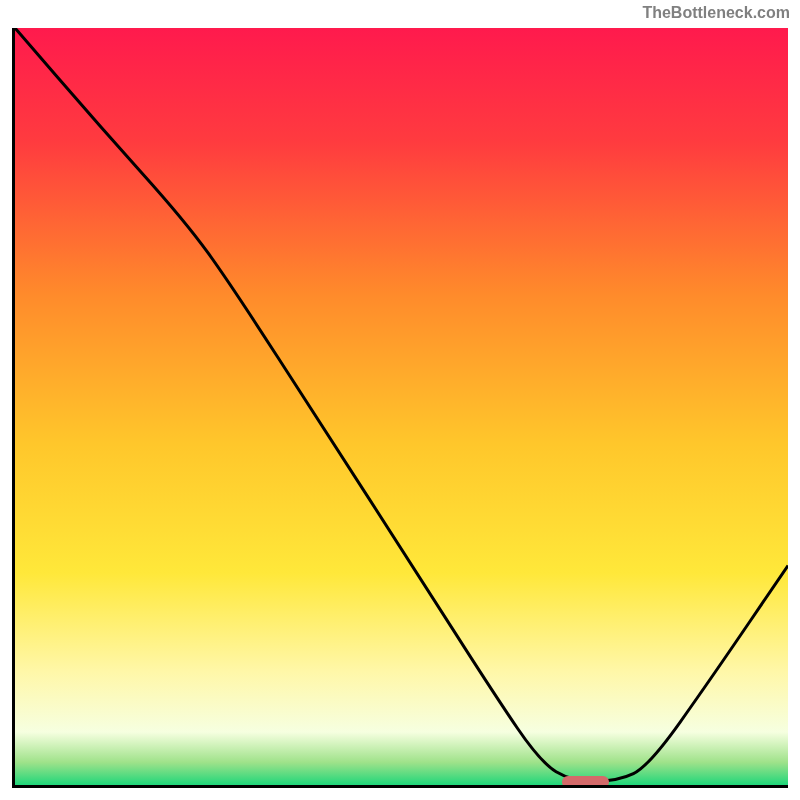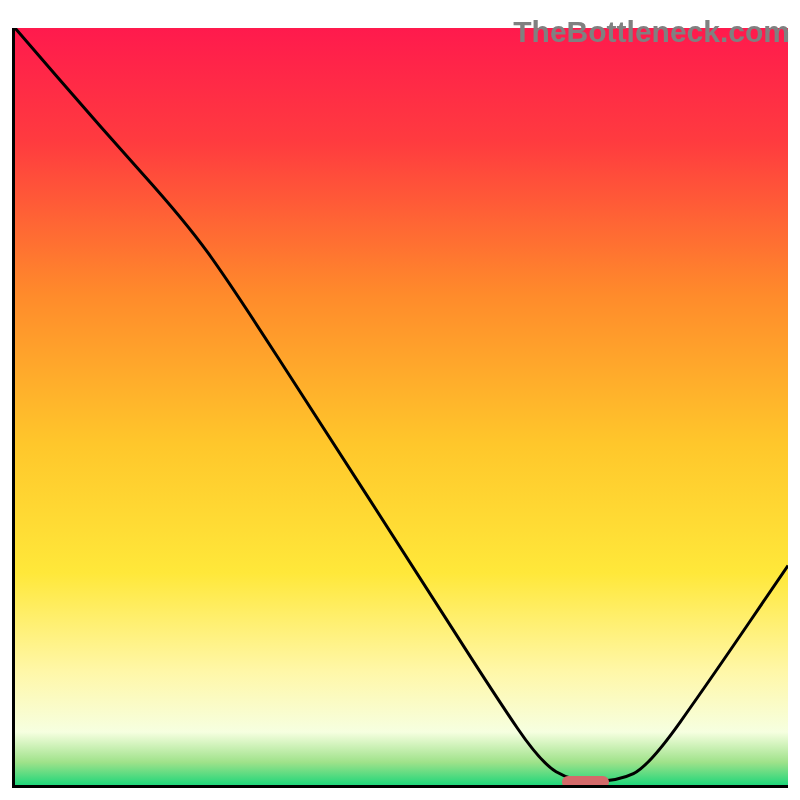--- a/index.html
+++ b/index.html
@@ -4,24 +4,24 @@
 <style>
   * { margin: 0; padding: 0; box-sizing: border-box; }
   html, body { width: 800px; height: 800px; overflow: hidden; background: #fff; }
   .chart-container {
     position: relative;
     width: 800px;
     height: 800px;
   }
   .watermark {
     position: absolute;
-    top: 15px;
+    top: 4px;
     right: 10px;
     font-family: Arial, Helvetica, sans-serif;
-    font-size: 30px;
+    font-size: 16px;
     font-weight: bold;
     color: #808080;
     z-index: 10;
   }
   .plot-frame {
     position: absolute;
     left: 12px;
     top: 28px;
     width: 776px;
     height: 760px;

